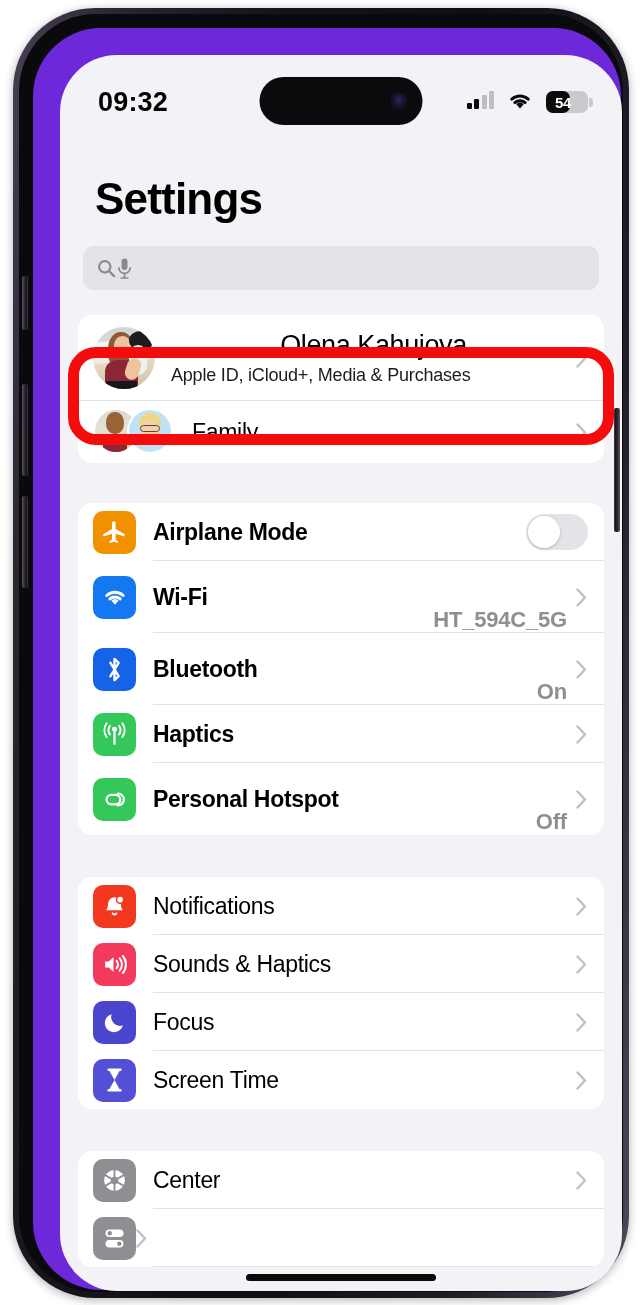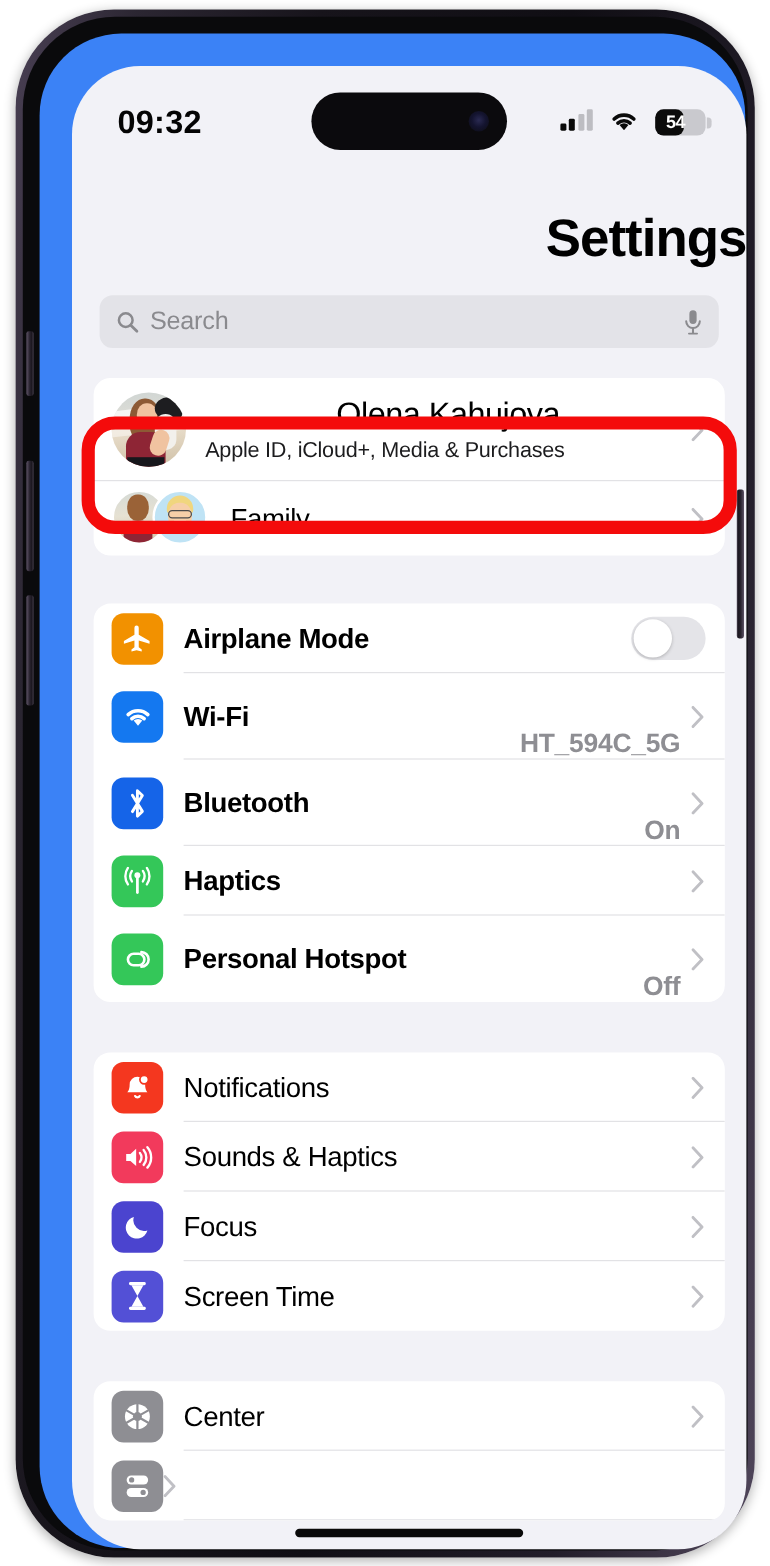--- a/index.html
+++ b/index.html
@@ -22,21 +22,21 @@
   .device-inner {
     position: absolute; left: 6px; top: 6px;
     width: 604px; height: 1278px;
     border-radius: 77px;
     background: #0a0a0c;
   }
   .bezel {
     position: absolute; left: 14px; top: 14px;
     width: 588px; height: 1262px;
     border-radius: 68px;
-    background: #3b82f6;
+    background: #6d28d9;
   }
   .screen {
     position: absolute; left: 27px; top: 27px;
     width: 562px; height: 1236px;
     border-radius: 57px;
     background: #f2f2f7;
     overflow: hidden;
   }
 
   
@@ -74,21 +74,21 @@
     width: 163px; height: 48px; border-radius: 24px;
     background: #0b0a0d;
   }
   .island .lens { position: absolute; right: 15px; top: 50%; transform: translateY(-50%);
     width: 17px; height: 17px; border-radius: 50%;
     background: radial-gradient(circle at 50% 45%, #2a2a52 0%, #141430 45%, #0c0c11 100%); }
 
   
   .content { position: absolute; left: 0; top: 72px; width: 562px; height: 1164px; }
   .title { font-size: 44px; font-weight: 700; color: #000; letter-spacing: -.8px;
-           padding: 47px 0 0 35px; text-align: right; }
+           padding: 47px 0 0 35px; }
 
   .searchbar {
     margin: 22px 23px 0 23px; height: 44px; border-radius: 11px;
     background: #e3e3e8; display: flex; align-items: center; padding: 0 13px 0 14px;
   }
   .search-ico { width: 19px; height: 19px; flex: none; }
   .search-ph { flex: 1; font-size: 21px; color: #8a8a8e; padding-left: 9px; letter-spacing: -.2px; }
   .mic-ico { width: 17px; height: 23px; flex: none; }
 
   .group { margin: 0 18px; background: #fff; border-radius: 14px; overflow: hidden; }
@@ -202,21 +202,20 @@
 
           <div class="content">
 
             <div class="title">Settings</div>
 
             <div class="searchbar">
               <svg class="search-ico" viewBox="0 0 20 20">
                 <circle cx="8.2" cy="8.2" r="6" stroke="#8a8a8e" stroke-width="2.2" fill="none"></circle>
                 <line x1="12.6" y1="12.6" x2="18" y2="18" stroke="#8a8a8e" stroke-width="2.4" stroke-linecap="round"></line>
               </svg>
-              <div class="search-ph">Search</div>
               <svg class="mic-ico" viewBox="0 0 18 24">
                 <rect x="5.8" y="1.5" width="6.4" height="12" rx="3.2" fill="#8a8a8e"></rect>
                 <path d="M3 11.2 A6 6 0 0 0 15 11.2" stroke="#8a8a8e" stroke-width="1.8" fill="none" stroke-linecap="round"></path>
                 <line x1="9" y1="17.4" x2="9" y2="21.5" stroke="#8a8a8e" stroke-width="1.8" stroke-linecap="round"></line>
                 <line x1="5.4" y1="22" x2="12.6" y2="22" stroke="#8a8a8e" stroke-width="1.6" stroke-linecap="round"></line>
               </svg>
             </div>
 
             <div class="group g-account">
               <div class="row row-account">

